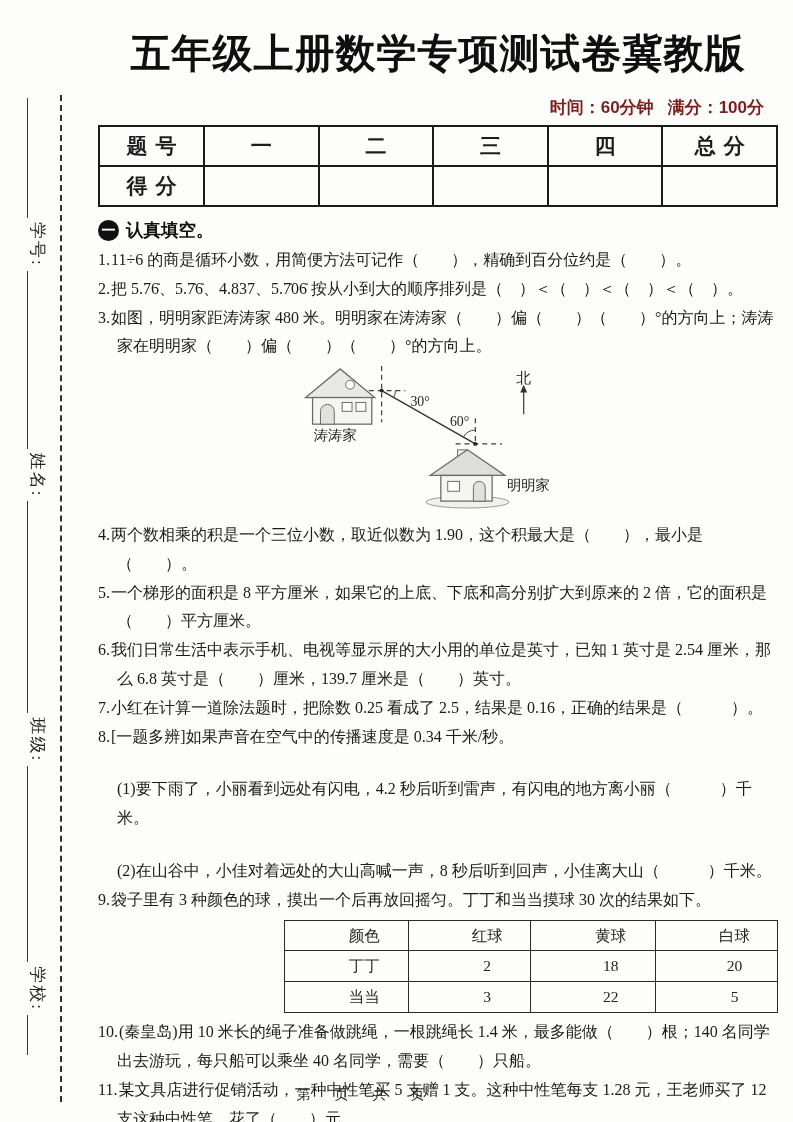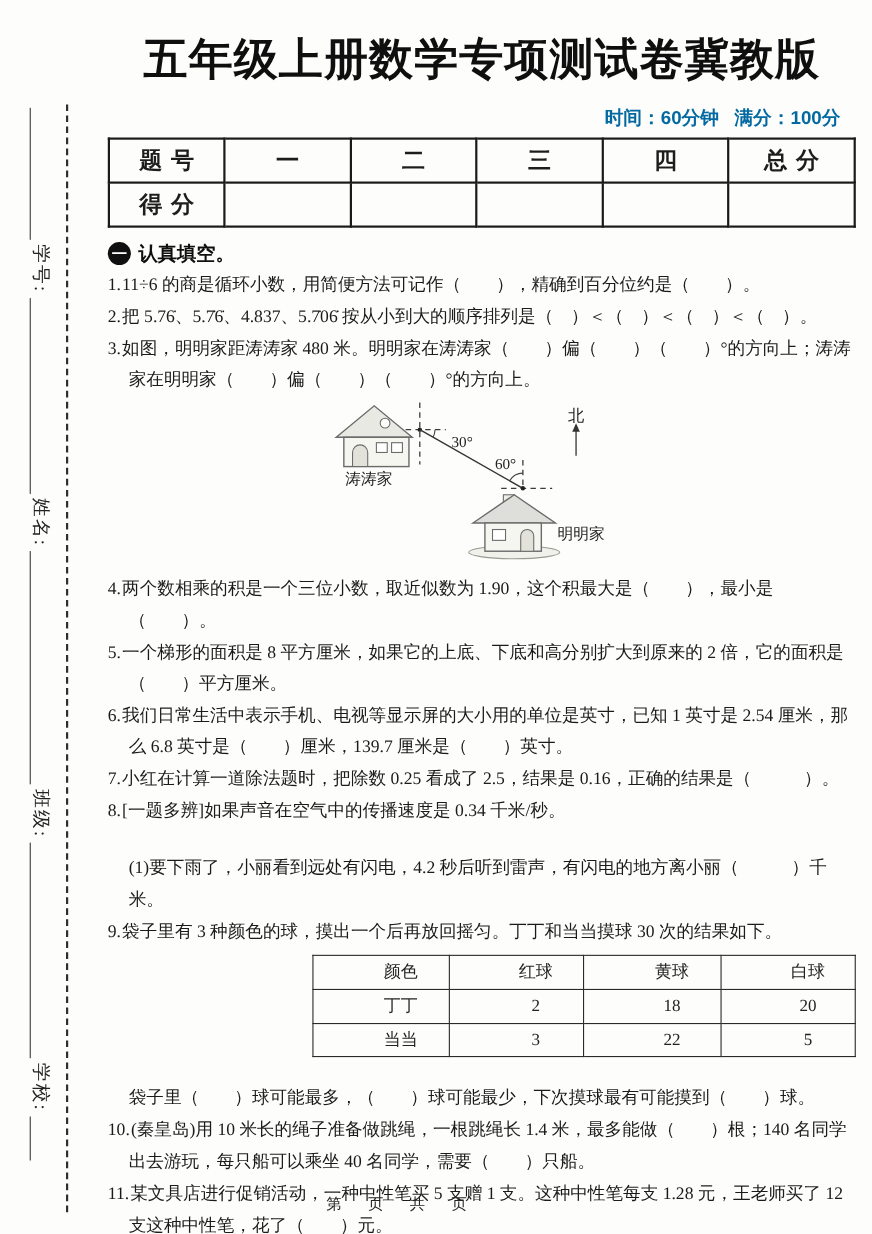--- a/index.html
+++ b/index.html
@@ -15,21 +15,21 @@
   .l1{width:120px}.l2{width:178px}.l3{width:212px}.l4{width:196px}.l5{width:40px}
   .m-label{flex:none;padding:0 4px;white-space:nowrap;}
 
   
   .content{position:absolute;left:98px;top:0;width:680px;}
   h1.title{margin:26px 0 0;text-align:center;font-family:"Liberation Sans","DejaVu Sans",sans-serif;
            font-weight:900;font-size:40px;letter-spacing:1px;color:#0f0f0f;}
   h2.subtitle{margin:10px 0 0;text-align:center;font-family:"Liberation Sans","DejaVu Sans",sans-serif;
            font-weight:900;font-size:31px;color:#0f0f0f;}
   .time-row{margin:15px 14px 6px 0;text-align:right;font-family:"Liberation Sans","DejaVu Sans",sans-serif;
-           font-weight:600;font-size:17px;color:#0369a1;}
+           font-weight:600;font-size:17px;color:#7f1d1d;}
   .time-row .gap{display:inline-block;width:14px;}
 
   table.score{width:100%;border-collapse:collapse;table-layout:fixed;margin-top:4px;
            font-size:21px;font-weight:600;color:#1d1d1d;}
   table.score td{border:2px solid #1a1a1a;height:36px;text-align:center;vertical-align:middle;
            letter-spacing:8px;text-indent:8px;}
 
   .sec-head{margin:11px 0 4px;display:flex;align-items:center;
            font-family:"Liberation Sans","DejaVu Sans",sans-serif;font-weight:800;font-size:17.5px;color:#0f0f0f;}
   .badge{width:21px;height:21px;border-radius:50%;background:#101010;color:#fff;font-size:14px;
@@ -165,20 +165,21 @@
       <div class="q"><span class="q-num">4.</span><span>两个数相乘的积是一个三位小数，取近似数为 1.90，这个积最大是（　　），最小是（　　）。</span></div>
 
       <div class="q"><span class="q-num">5.</span><span>一个梯形的面积是 8 平方厘米，如果它的上底、下底和高分别扩大到原来的 2 倍，它的面积是（　　）平方厘米。</span></div>
 
       <div class="q"><span class="q-num">6.</span><span>我们日常生活中表示手机、电视等显示屏的大小用的单位是英寸，已知 1 英寸是 2.54 厘米，那么 6.8 英寸是（　　）厘米，139.7 厘米是（　　）英寸。</span></div>
 
       <div class="q"><span class="q-num">7.</span><span>小红在计算一道除法题时，把除数 0.25 看成了 2.5，结果是 0.16，正确的结果是（　　　）。</span></div>
 
       <div class="q"><span class="q-num">8.</span><span class="q-tag">[一题多辨]</span><span>如果声音在空气中的传播速度是 0.34 千米/秒。</span></div>
       <div class="q-sub">(1)要下雨了，小丽看到远处有闪电，4.2 秒后听到雷声，有闪电的地方离小丽（　　　）千米。</div>
+      <div class="q-sub">(2)在山谷中，小佳对着远处的大山高喊一声，8 秒后听到回声，小佳离大山（　　　）千米。</div>
 
       <div class="q"><span class="q-num">9.</span><span>袋子里有 3 种颜色的球，摸出一个后再放回摇匀。丁丁和当当摸球 30 次的结果如下。</span></div>
 
       
       <table class="balls">
         <tbody>
             <tr>
           <td class="c0">颜色</td>
           <td class="c1">红球</td>
           <td class="c2">黄球</td>
@@ -192,21 +193,20 @@
         </tr>
         <tr>
           <td>当当</td>
           <td>3</td>
           <td>22</td>
           <td>5</td>
         </tr>
       </tbody>
         </table>
 
-      <div class="q-sub">袋子里（　　）球可能最多，（　　）球可能最少，下次摸球最有可能摸到（　　）球。</div>
 
       <div class="q"><span class="q-num">10.</span><span>(秦皇岛)用 10 米长的绳子准备做跳绳，一根跳绳长 1.4 米，最多能做（　　）根；140 名同学出去游玩，每只船可以乘坐 40 名同学，需要（　　）只船。</span></div>
 
       <div class="q"><span class="q-num">11.</span><span>某文具店进行促销活动，一种中性笔买 5 支赠 1 支。这种中性笔每支 1.28 元，王老师买了 12 支这种中性笔，花了（　　）元。</span></div>
 
     </div>
   </div>
 
   <div class="footer">第　页　共　页</div>
 

